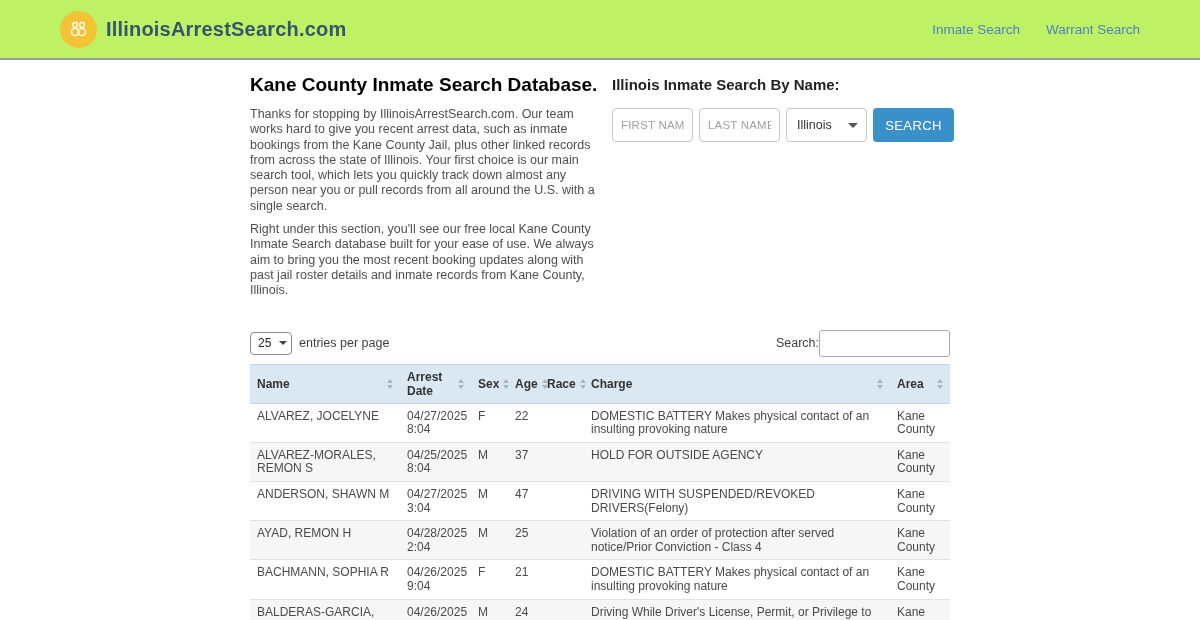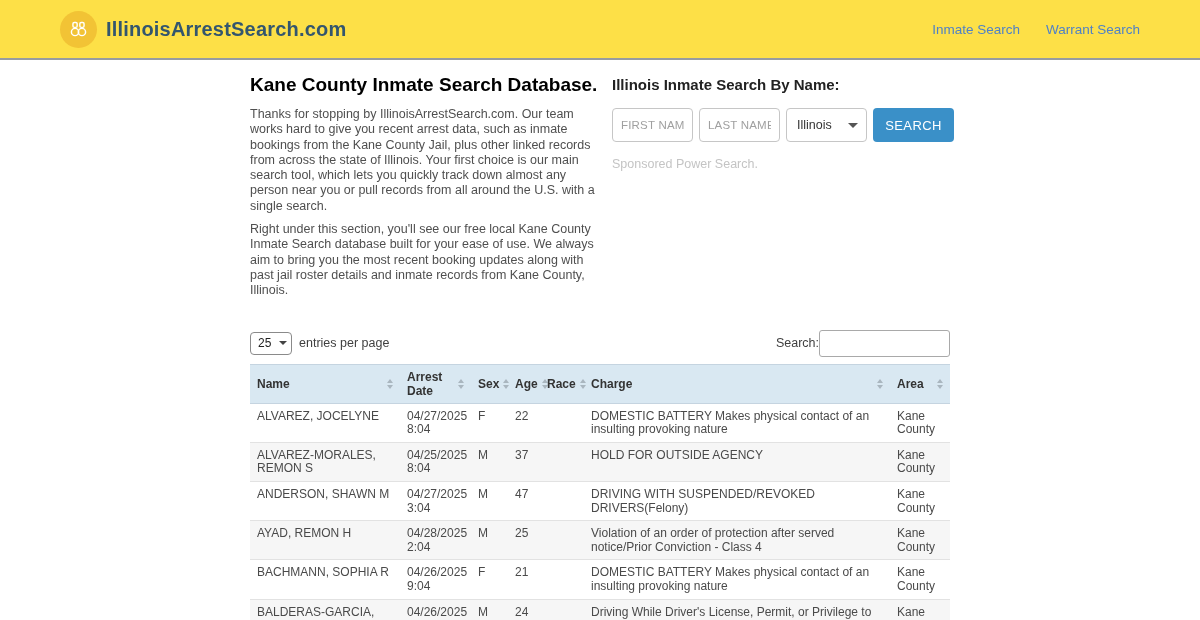--- a/index.html
+++ b/index.html
@@ -1,21 +1,21 @@
 <!DOCTYPE html>
 <html><head>
 <meta charset="utf-8">
 <style>
   * { box-sizing: border-box; margin: 0; padding: 0; }
   html, body { width: 1200px; height: 620px; overflow: hidden; background: #fff;
     font-family: "Liberation Sans", "DejaVu Sans", sans-serif; }
 
   
   .site-header {
-    height: 60px; background: #fde047;
+    height: 60px; background: #bef264;
     border-bottom: 2px solid #969ca1;
     display: flex; align-items: center; justify-content: space-between;
     padding: 0 60px;
   }
   .logo-link { display: flex; align-items: center; gap: 9px; text-decoration: none; cursor: pointer; }
   .logo-circle {
     width: 37px; height: 37px; border-radius: 50%;
     background: #f2c335; display: flex; align-items: center; justify-content: center;
   }
   .logo-text { font-size: 20px; font-weight: bold; color: #33566e; letter-spacing: 0.2px; }
@@ -137,21 +137,20 @@
         <input type="text" placeholder="FIRST NAME" style="">
         <input type="text" placeholder="LAST NAME" style="">
         <span class="select-wrap">
           <select>
             <option>Illinois</option>
           </select>
           <span class="caret"></span>
         </span>
         <button class="search-btn">SEARCH</button>
       </div>
-      <div class="sponsored">Sponsored Power Search.</div>
     </div>
   </section>
 
   <section class="table-controls">
     <div class="controls-left">
       <span class="pagesize-wrap">
         <select>
           <option>25</option>
         </select>
         <span class="caret"></span>

